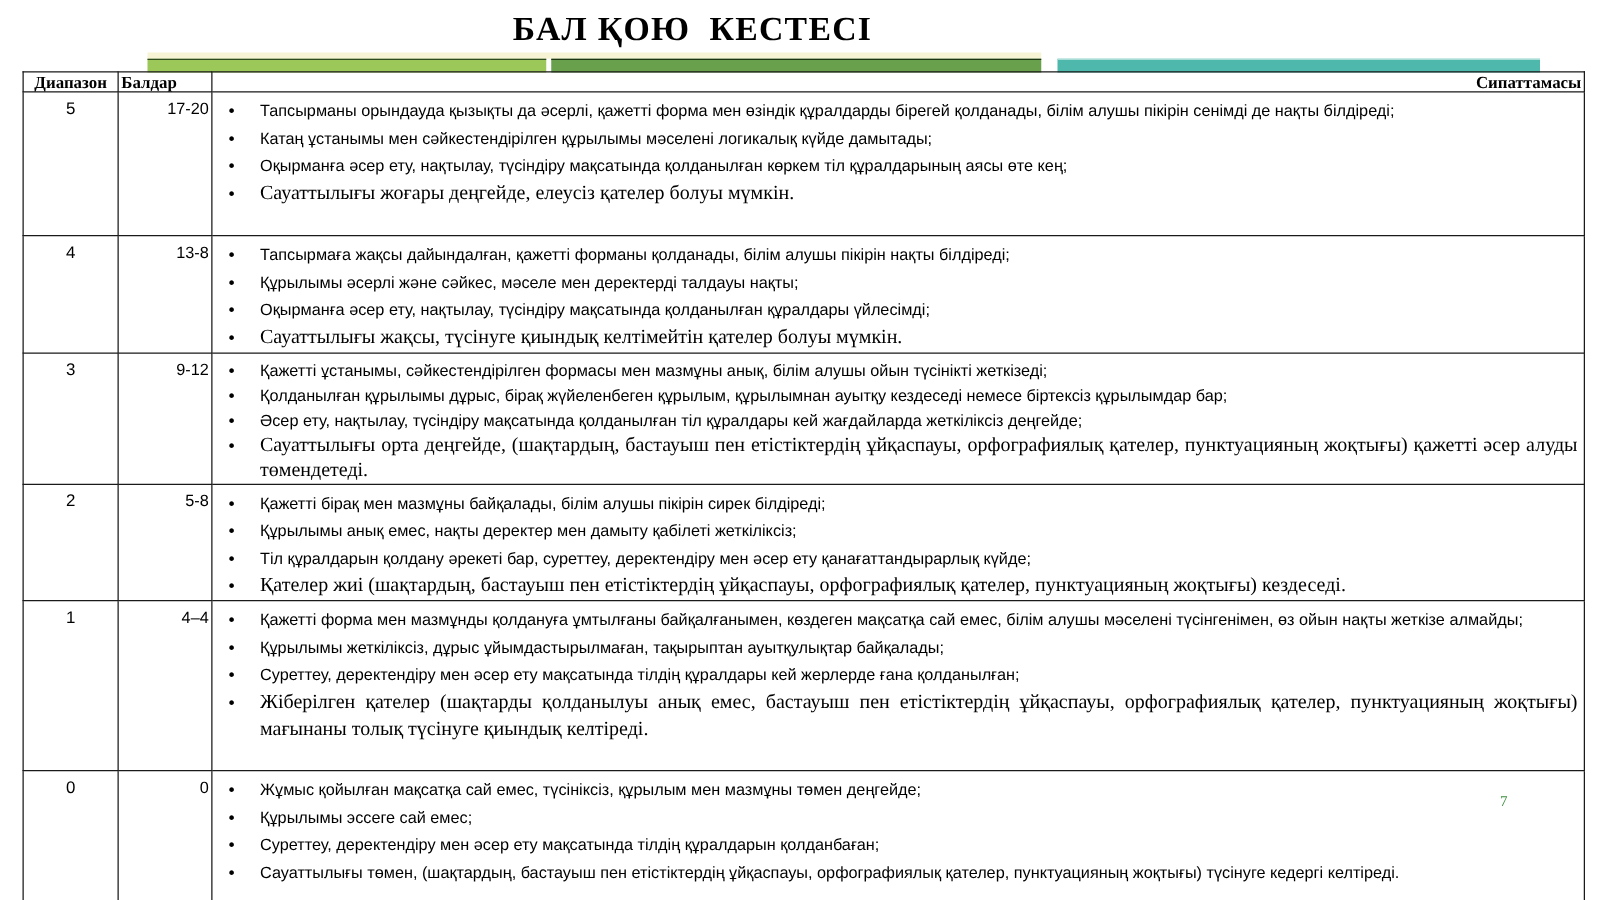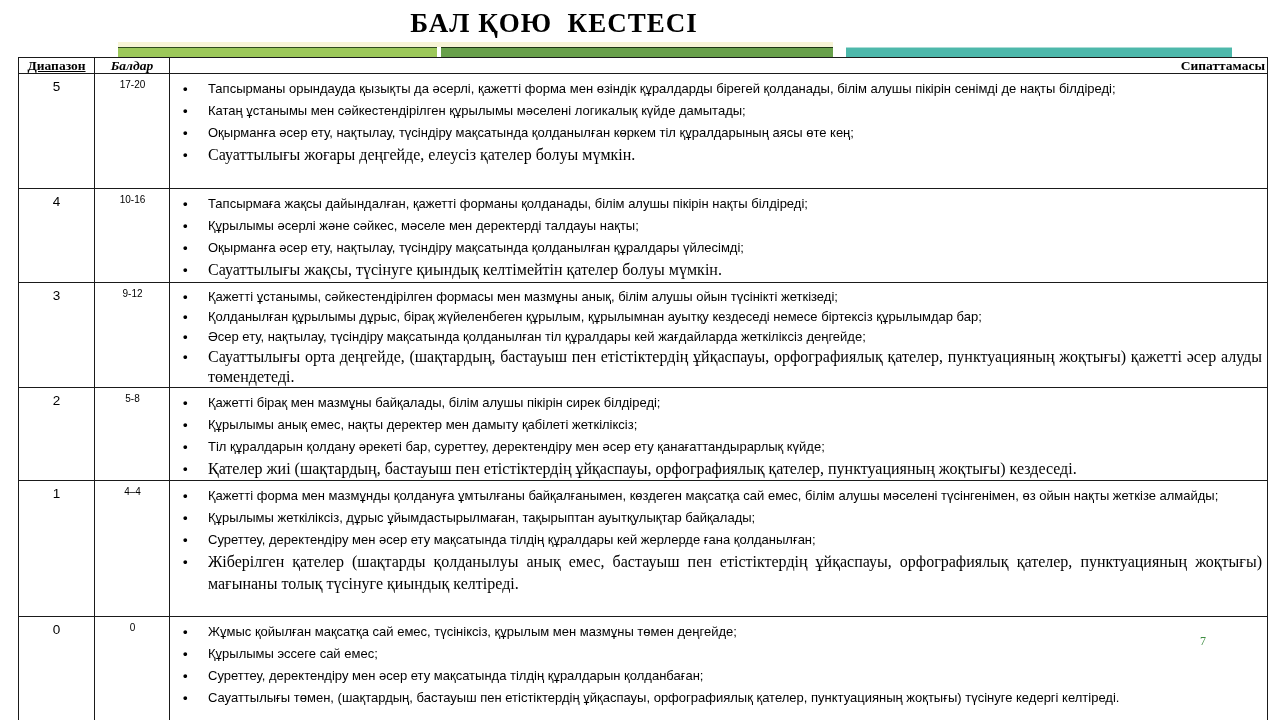--- a/index.html
+++ b/index.html
@@ -28,26 +28,26 @@
     font-size:13px;
   }
   .score-table th, .score-table td {
     border:1px solid #1a1a1a; vertical-align:top; padding:0;
   }
   .score-table thead th {
     font-family:"Liberation Serif", serif;
     font-size:13.5px; font-weight:bold; height:15px;
     padding:0 2px; line-height:15px;
   }
-  th.h-range { width:71px; text-align:center;text-decoration:underline; }
-  th.h-points { width:70px; text-align:center;font-style:italic; }
+  th.h-range { width:71px; text-align:center; }
+  th.h-points { width:70px; text-align:left; }
   th.h-desc { text-align:right; }
 
   td.range-cell { text-align:center; padding-top:5px; font-size:13.5px; }
-  td.points-cell { text-align:center; padding:5px 2px 0 3px; font-size:10px; }
+  td.points-cell { text-align:right; padding:5px 2px 0 3px; font-size:13px; }
   td.desc-cell { padding:4px 0 0 0; }
 
   .bullet { display:flex; padding-left:13px; line-height:22px; }
   .bullet .marker { flex:none; width:25px; font-weight:bold; font-size:13px; }
   .bullet .text { flex:1; text-align:justify; padding-right:5px; }
 
   tbody tr:nth-child(1) { height:115px; }
   tbody tr:nth-child(2) { height:94px; }
   tbody tr:nth-child(3) { height:100px; }
   tbody tr:nth-child(4) { height:90px; }
@@ -102,21 +102,21 @@
             <span class="text">Оқырманға әсер ету, нақтылау, түсіндіру мақсатында қолданылған көркем тіл құралдарының аясы өте кең;</span>
           </div>
           <div class="bullet">
             <span class="marker">•</span>
             <span class="text">Сауаттылығы жоғары деңгейде, елеусіз қателер болуы мүмкін.</span>
           </div>
         </td>
       </tr>
       <tr>
         <td class="range-cell">4</td>
-        <td class="points-cell">10-16</td>
+        <td class="points-cell">13-8</td>
         <td class="desc-cell">
           <div class="bullet">
             <span class="marker">•</span>
             <span class="text">Тапсырмаға жақсы дайындалған, қажетті форманы қолданады, білім алушы пікірін нақты білдіреді;</span>
           </div>
           <div class="bullet">
             <span class="marker">•</span>
             <span class="text">Құрылымы әсерлі және сәйкес, мәселе мен деректерді талдауы нақты;</span>
           </div>
           <div class="bullet">

